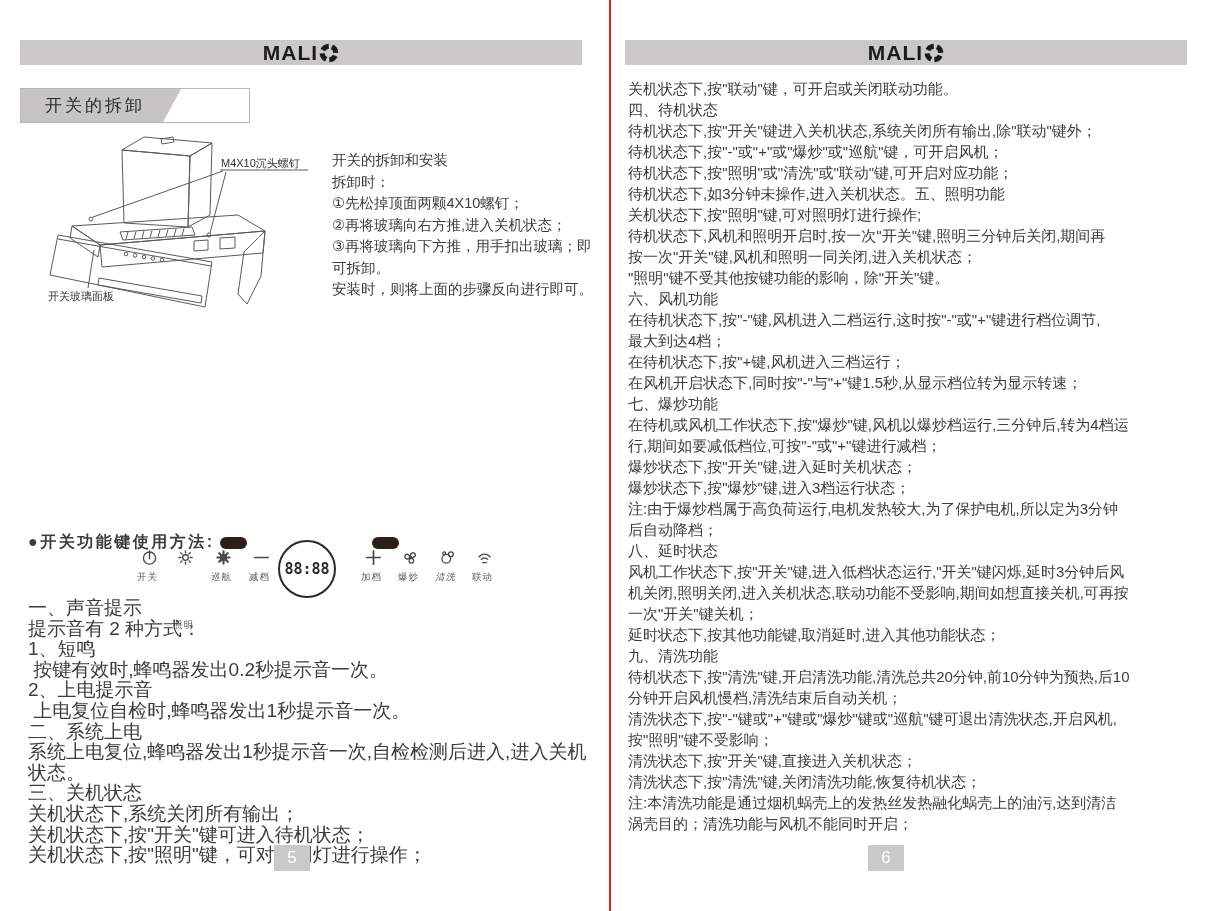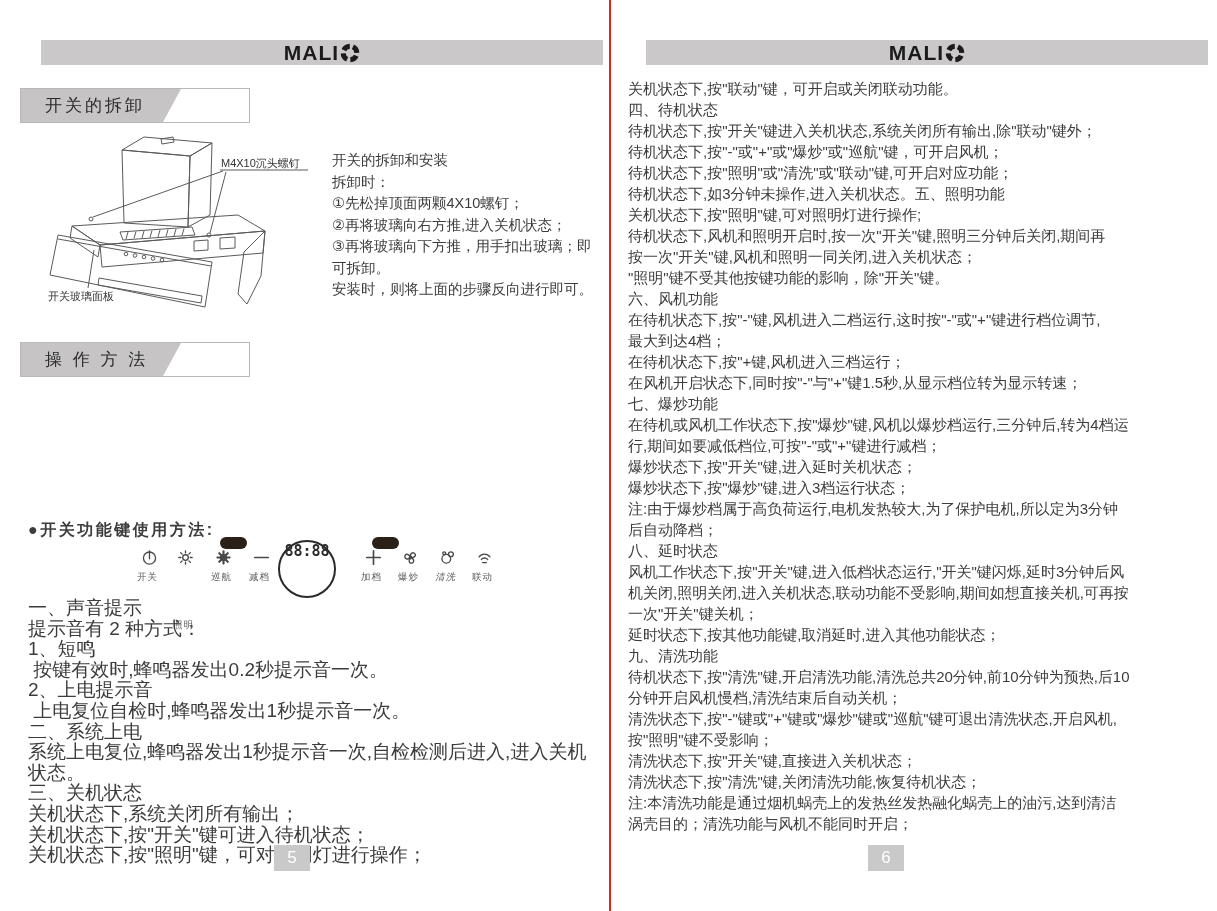--- a/index.html
+++ b/index.html
@@ -1,41 +1,41 @@
 <!DOCTYPE html>
 <html><head>
 <meta charset="utf-8">
 <style>
   html,body{margin:0;padding:0;background:#ffffff;}
   .canvas{position:relative;width:1217px;height:911px;background:#ffffff;overflow:hidden;
           font-family:"Liberation Sans","DejaVu Sans",sans-serif;color:#3c3c3c;}
   .divider{position:absolute;left:609px;top:0;width:2px;height:911px;background:#e02318;}
   .header-bar{position:absolute;width:562px;height:25px;background:#cac8c8;
-              display:flex;align-items:center;justify-content:center;margin-left:21px;}
+              display:flex;align-items:center;justify-content:center;}
   .logo{display:flex;align-items:center;gap:1px;}
   .logo-text{font-weight:800;font-size:21px;letter-spacing:1px;color:#1b1b1b;}
   .logo-o{width:20px;height:20px;margin-top:1px;}
   .secbox{position:absolute;width:228px;height:33px;background:#c6c4c4;border:1px solid #b9b7b7;}
   .secwedge{position:absolute;right:0;top:0;height:100%;width:86px;background:#ffffff;
             clip-path:polygon(18px 0,100% 0,100% 100%,0 100%);}
   .sectitle{position:absolute;left:24px;top:0;height:33px;display:flex;align-items:center;
             font-size:17px;letter-spacing:3px;color:#2b2b2b;}
   .textblock{position:absolute;white-space:pre-wrap;}
   .tb-removal{left:332px;top:150px;width:262px;font-size:14.5px;line-height:21.5px;}
   .tb-setup{left:30px;top:390px;width:556px;font-size:15.5px;line-height:22.5px;}
   .tb-notes{left:28px;top:598px;width:566px;font-size:19px;line-height:20.6px;}
   .tb-right{left:628px;top:78px;width:575px;font-size:15px;line-height:21px;}
-  .panel-heading{position:absolute;left:28px;top:520px;font-size:16px;font-weight:600;
+  .panel-heading{position:absolute;left:28px;top:532px;font-size:16px;font-weight:600;
                  letter-spacing:2.5px;color:#3c3c3c;}
   .pill{position:absolute;width:27px;height:12px;border-radius:6px;background:#2a2018;}
   .pbtn{position:absolute;top:549px;width:40px;display:flex;flex-direction:column;align-items:flex-end;}
   .picon{width:17px;height:17px;stroke:#4a4a4a;fill:none;stroke-width:1.1;stroke-linecap:round;}
   .plabel{margin-top:5px;font-size:9.5px;color:#5a5a5a;letter-spacing:1px;white-space:nowrap;}
   .pdisplay{position:absolute;left:278px;top:540px;width:54px;height:54px;border:2px solid #2a2a2a;
-            border-radius:50%;display:flex;justify-content:center;}
+            border-radius:50%;display:flex;align-items:center;justify-content:center;}
   .pdisplay span{font-family:"DejaVu Sans Mono",monospace;font-weight:700;font-size:15px;color:#2a2a2a;}
   .pagenum{position:absolute;width:36px;height:26px;background:#c9c9c9;color:#ffffff;
            font-size:17px;display:flex;align-items:center;justify-content:center;}
   .diagram{position:absolute;left:42px;top:126px;width:280px;height:198px;}
   .diagram path,.diagram circle{stroke:#5a5a5a;fill:none;stroke-width:1;stroke-linejoin:round;}
   .diagram text{fill:#333;stroke:none;font-size:11px;}
 </style>
 </head>
 <body>
 
@@ -106,24 +106,20 @@
   </svg>
 
   <div class="textblock tb-removal">开关的拆卸和安装
 拆卸时：
 ①先松掉顶面两颗4X10螺钉；
 ②再将玻璃向右方推,进入关机状态；
 ③再将玻璃向下方推，用手扣出玻璃；即
 可拆卸。
 安装时，则将上面的步骤反向进行即可。</div>
 
-  <div class="secbox" style="left:20px;top:342px;">
-    <div class="secwedge"></div>
-    <span class="sectitle">操 作 方 法</span>
-  </div>
 
 
   <div class="panel-heading">●开关功能键使用方法:</div>
 
   <div class="pill" style="left:220px;top:537px;"></div>
   <div class="pill" style="left:372px;top:537px;"></div>
 
   <div class="pbtn" style="left:118px;">
     <svg class="picon" viewBox="0 0 14 14">
       <circle cx="7" cy="7.5" r="5"></circle>

